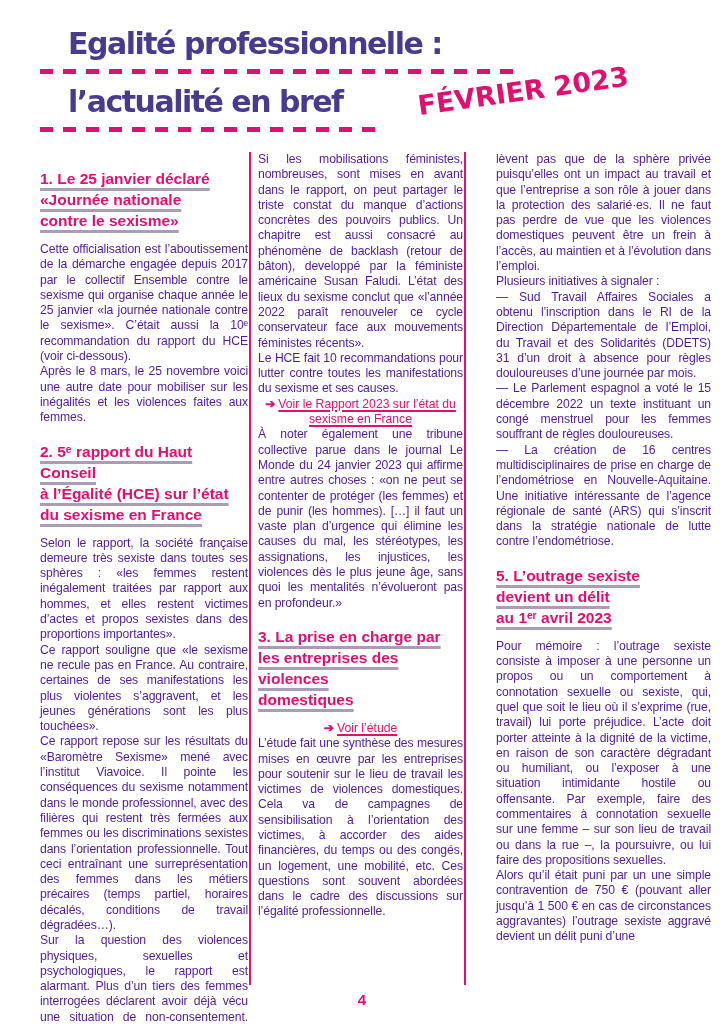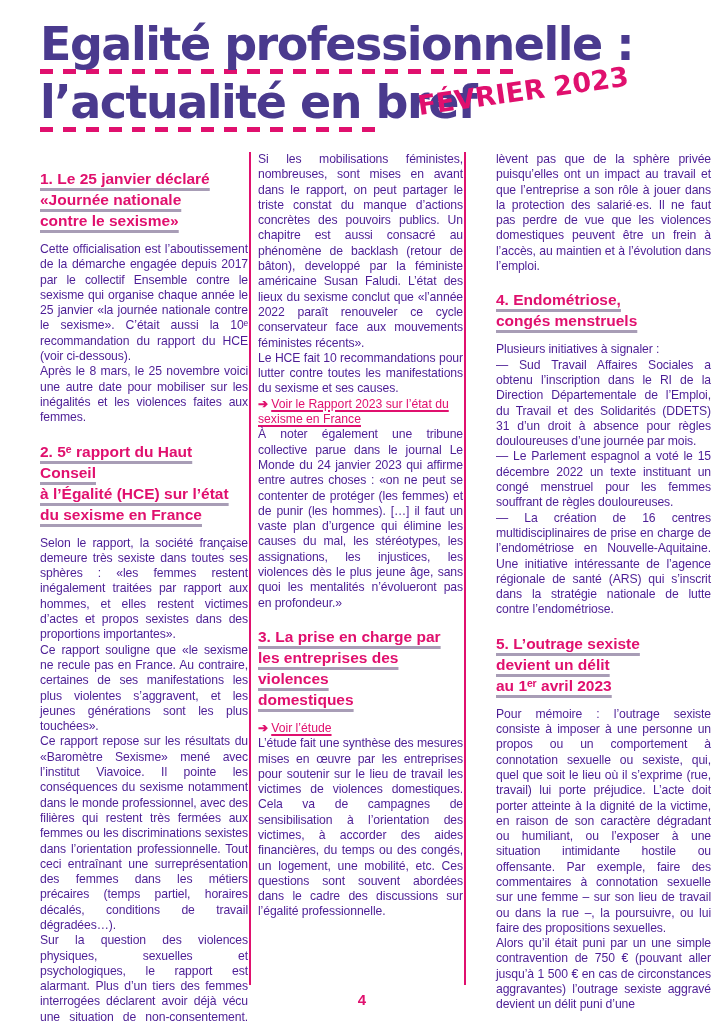--- a/index.html
+++ b/index.html
@@ -9,24 +9,25 @@
     background:#ffffff;
     font-family:"Liberation Sans", sans-serif;
     overflow:hidden;
   }
   
   .masthead{position:absolute;top:22px;left:40px;}
   .title-line{
     display:block;
     font-family:"DejaVu Sans", sans-serif;
     font-weight:bold;
-    font-size:46px;line-height:44px;
+    font-size:30px;line-height:44px;
     letter-spacing:-1.5px;
     color:#4a3a8e;
     white-space:nowrap;
+    margin-left:28px;
   }
   .dash-line{
     height:5px;margin:3px 0 6px 0;
     background:repeating-linear-gradient(90deg,#e0106e 0 13px,transparent 13px 23px);
   }
   .dash-1{width:478px;}
   .dash-2{width:340px;}
   .date-badge{
     position:absolute;top:90px;left:420px;
     transform:rotate(-8deg);transform-origin:left bottom;
@@ -61,21 +62,21 @@
   .body-par{
     margin:0;
     color:#4c1d95;
     font-size:12.2px;line-height:15.3px;
     text-align:justify;
     letter-spacing:-0.1px;
   }
   .link-row{
     margin:0;
     font-size:12.2px;line-height:15.3px;
-    text-align:left;
+    text-align:center;
   }
   .arrow{color:#e0106e;font-weight:bold;text-decoration:none;margin-right:3px;}
   .doc-link{
     color:#e0106e;
     text-decoration:underline;
     text-decoration-thickness:1.5px;
     text-underline-offset:2px;
     cursor:pointer;
   }
   
@@ -128,22 +129,20 @@
 domestiques</h2>
     <p class="link-row">
       <span class="arrow">➔</span><a class="doc-link">Voir l’étude</a>
     </p>
     <p class="body-par">L’étude fait une synthèse des mesures mises en œuvre par les entreprises pour soutenir sur le lieu de travail les victimes de violences domestiques. Cela va de campagnes de sensibilisation à l’orientation des victimes, à accorder des aides financières, du temps ou des congés, un logement, une mobilité, etc. Ces questions sont souvent abordées dans le cadre des discussions sur l’égalité professionnelle.</p>
 
   </div>
 
   <div class="col col-3">
     <p class="body-par">lèvent pas que de la sphère privée puisqu’elles ont un impact au travail et que l’entreprise a son rôle à jouer dans la protection des salarié·es. Il ne faut pas perdre de vue que les violences domestiques peuvent être un frein à l’accès, au maintien et à l’évolution dans l’emploi.</p>
-    <h2 class="section-heading">4. Endométriose,
-congés menstruels</h2>
     <p class="body-par">Plusieurs initiatives à signaler :</p>
     <p class="body-par">— Sud Travail Affaires Sociales a obtenu l’inscription dans le RI de la Direction Départementale de l’Emploi, du Travail et des Solidarités (DDETS) 31 d’un droit à absence pour règles douloureuses d’une journée par mois.</p>
     <p class="body-par">— Le Parlement espagnol a voté le 15 décembre 2022 un texte instituant un congé menstruel pour les femmes souffrant de règles douloureuses.</p>
     <p class="body-par">— La création de 16 centres multidisciplinaires de prise en charge de l’endométriose en Nouvelle-Aquitaine. Une initiative intéressante de l’agence régionale de santé (ARS) qui s’inscrit dans la stratégie nationale de lutte contre l’endométriose.</p>
     <h2 class="section-heading">5. L’outrage sexiste
 devient un délit
 au 1ᵉʳ avril 2023</h2>
     <p class="body-par">Pour mémoire : l’outrage sexiste consiste à imposer à une personne un propos ou un comportement à connotation sexuelle ou sexiste, qui, quel que soit le lieu où il s’exprime (rue, travail) lui porte préjudice. L’acte doit porter atteinte à la dignité de la victime, en raison de son caractère dégradant ou humiliant, ou l’exposer à une situation intimidante hostile ou offensante. Par exemple, faire des commentaires à connotation sexuelle sur une femme – sur son lieu de travail ou dans la rue –, la poursuivre, ou lui faire des propositions sexuelles.</p>
     <p class="body-par">Alors qu’il était puni par un une simple contravention de 750 € (pouvant aller jusqu’à 1 500 € en cas de circonstances aggravantes) l’outrage sexiste aggravé devient un délit puni d’une</p>
   </div>

